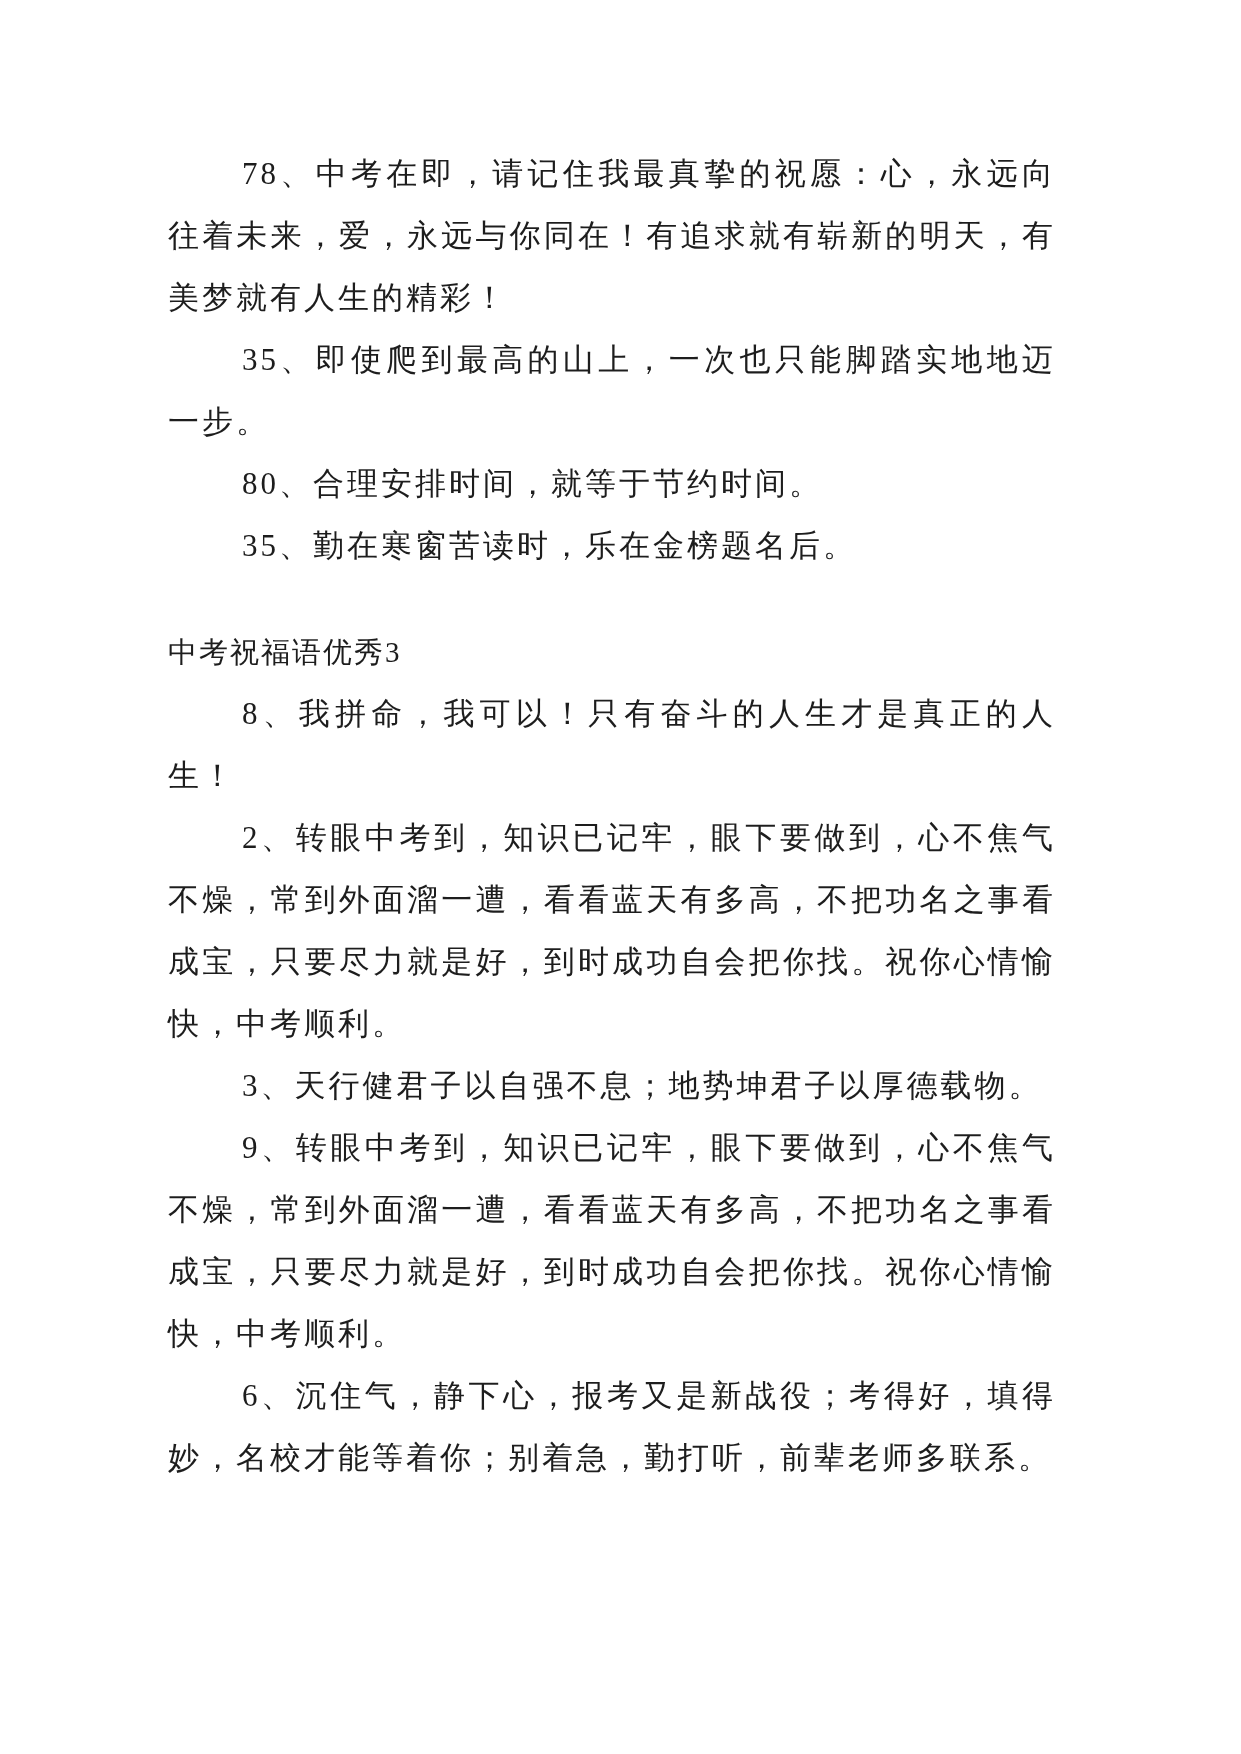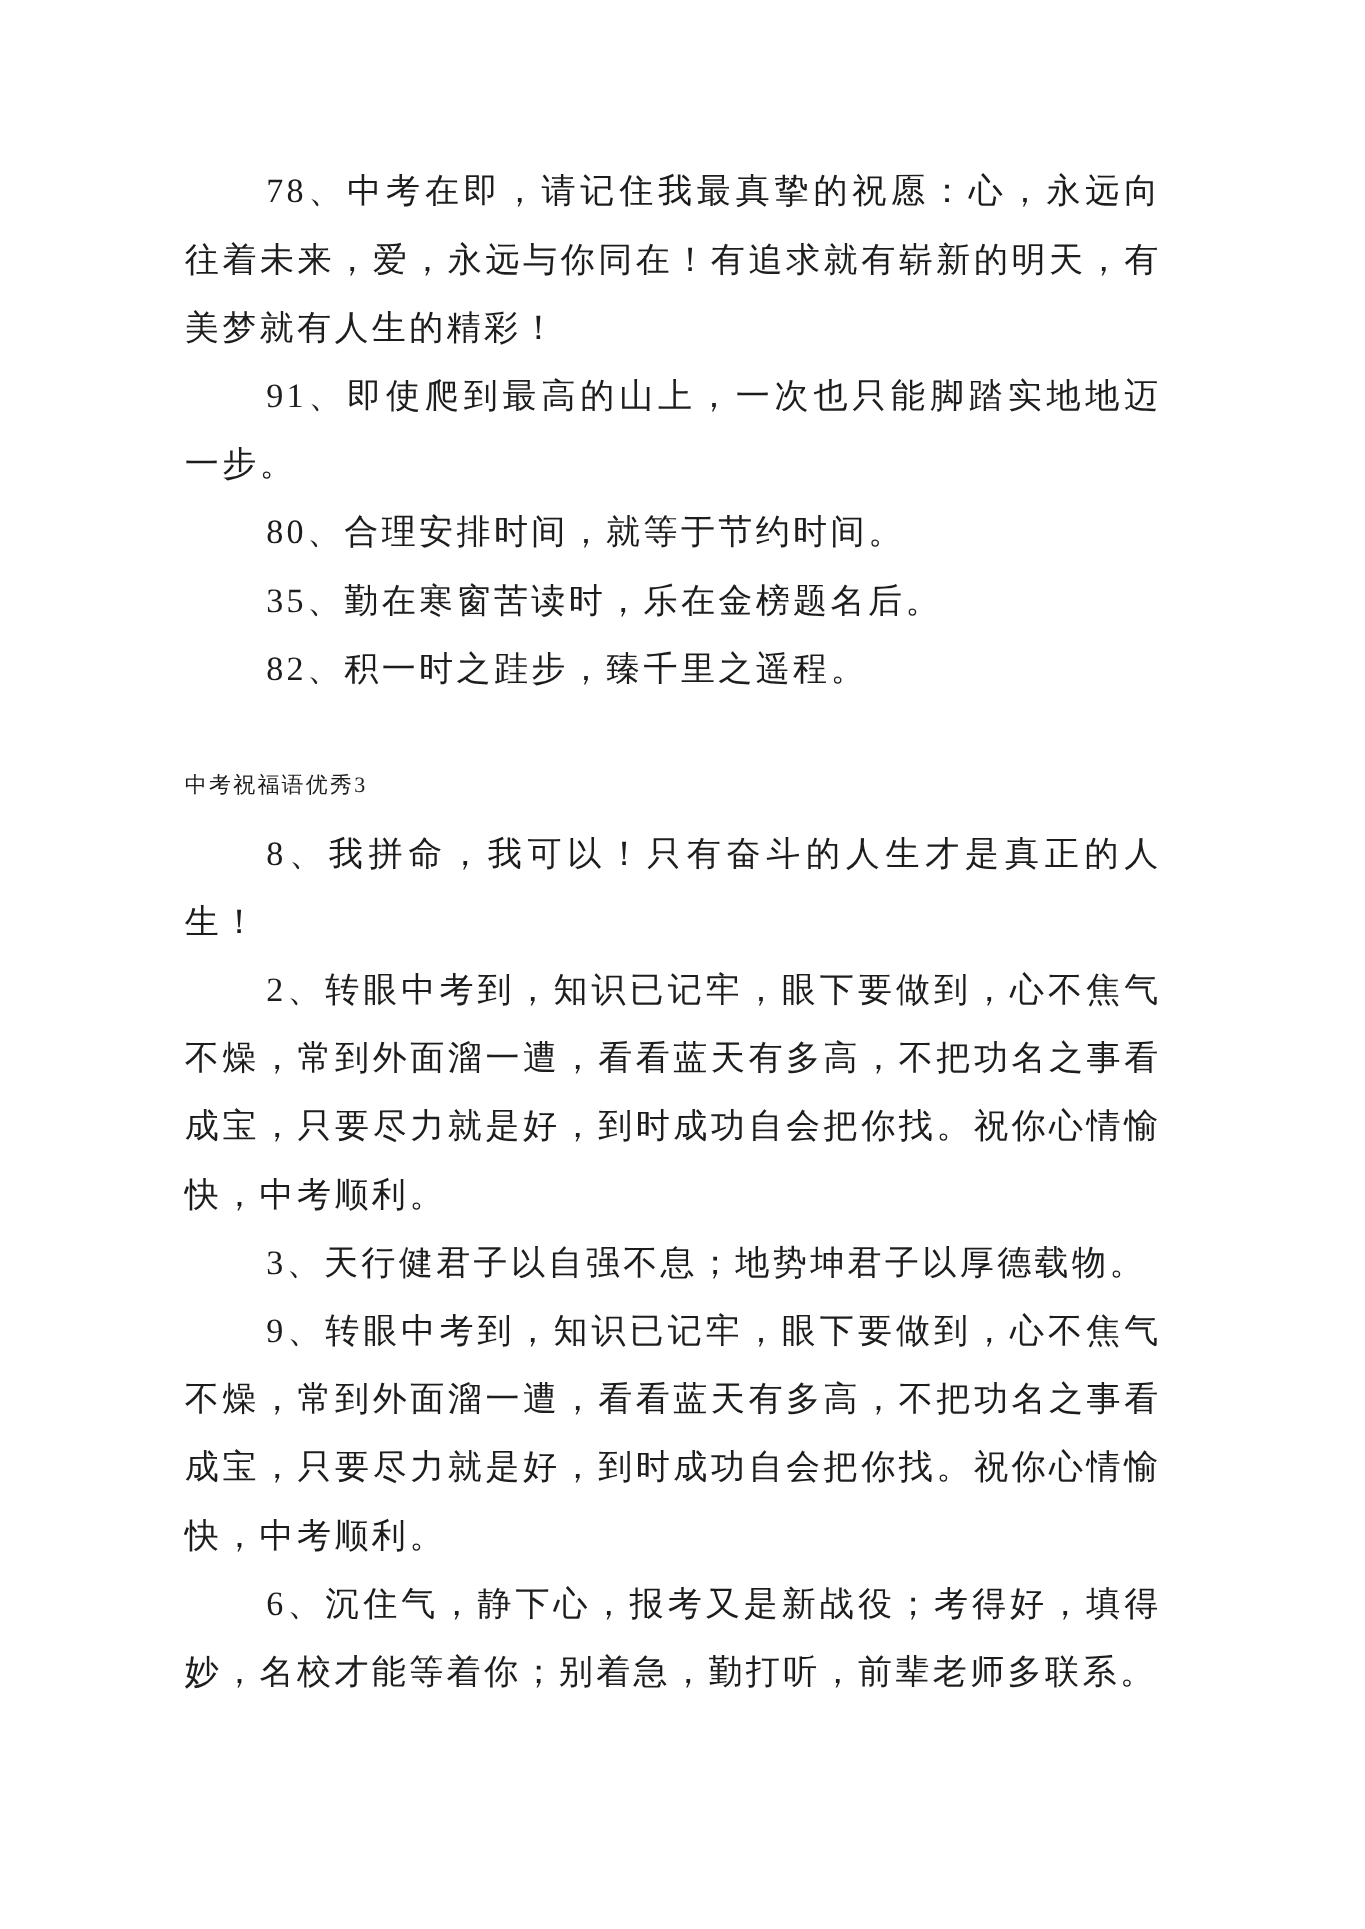--- a/index.html
+++ b/index.html
@@ -27,40 +27,39 @@
     font-size: 31px;
     line-height: 62px;
     letter-spacing: 3px;
     text-align: justify;
     text-align-last: left;
     text-indent: 74px;
     word-break: break-all;
   }
   .section-heading {
     margin: 44px 0 0 0;
-    font-size: 20px;
+    font-size: 29px;
     line-height: 62px;
     letter-spacing: 2px;
     font-weight: normal;
     text-indent: 0;
     text-align: left;
     font-family: Liberation Serif, serif;
   }
 </style>
 </head>
 <body>
 
 <div class="page" style="background: rgb(255, 255, 255); color: rgb(29, 29, 29);">
   <div class="doc-body">
 
     <p class="para">78、中考在即，请记住我最真挚的祝愿：心，永远向往着未来，爱，永远与你同在！有追求就有崭新的明天，有美梦就有人生的精彩！</p>
-    <p class="para">91、即使爬到最高的山上，一次也只能脚踏实地地迈一步。</p>
+    <p class="para">35、即使爬到最高的山上，一次也只能脚踏实地地迈一步。</p>
     <p class="para">80、合理安排时间，就等于节约时间。</p>
     <p class="para">35、勤在寒窗苦读时，乐在金榜题名后。</p>
-    <p class="para">82、积一时之跬步，臻千里之遥程。</p>
 
     <h2 class="section-heading">中考祝福语优秀3</h2>
 
     <p class="para">8、我拼命，我可以！只有奋斗的人生才是真正的人生！</p>
     <p class="para">2、转眼中考到，知识已记牢，眼下要做到，心不焦气不燥，常到外面溜一遭，看看蓝天有多高，不把功名之事看成宝，只要尽力就是好，到时成功自会把你找。祝你心情愉快，中考顺利。</p>
     <p class="para">3、天行健君子以自强不息；地势坤君子以厚德载物。</p>
     <p class="para">9、转眼中考到，知识已记牢，眼下要做到，心不焦气不燥，常到外面溜一遭，看看蓝天有多高，不把功名之事看成宝，只要尽力就是好，到时成功自会把你找。祝你心情愉快，中考顺利。</p>
     <p class="para">6、沉住气，静下心，报考又是新战役；考得好，填得妙，名校才能等着你；别着急，勤打听，前辈老师多联系。</p>
 
   </div>

